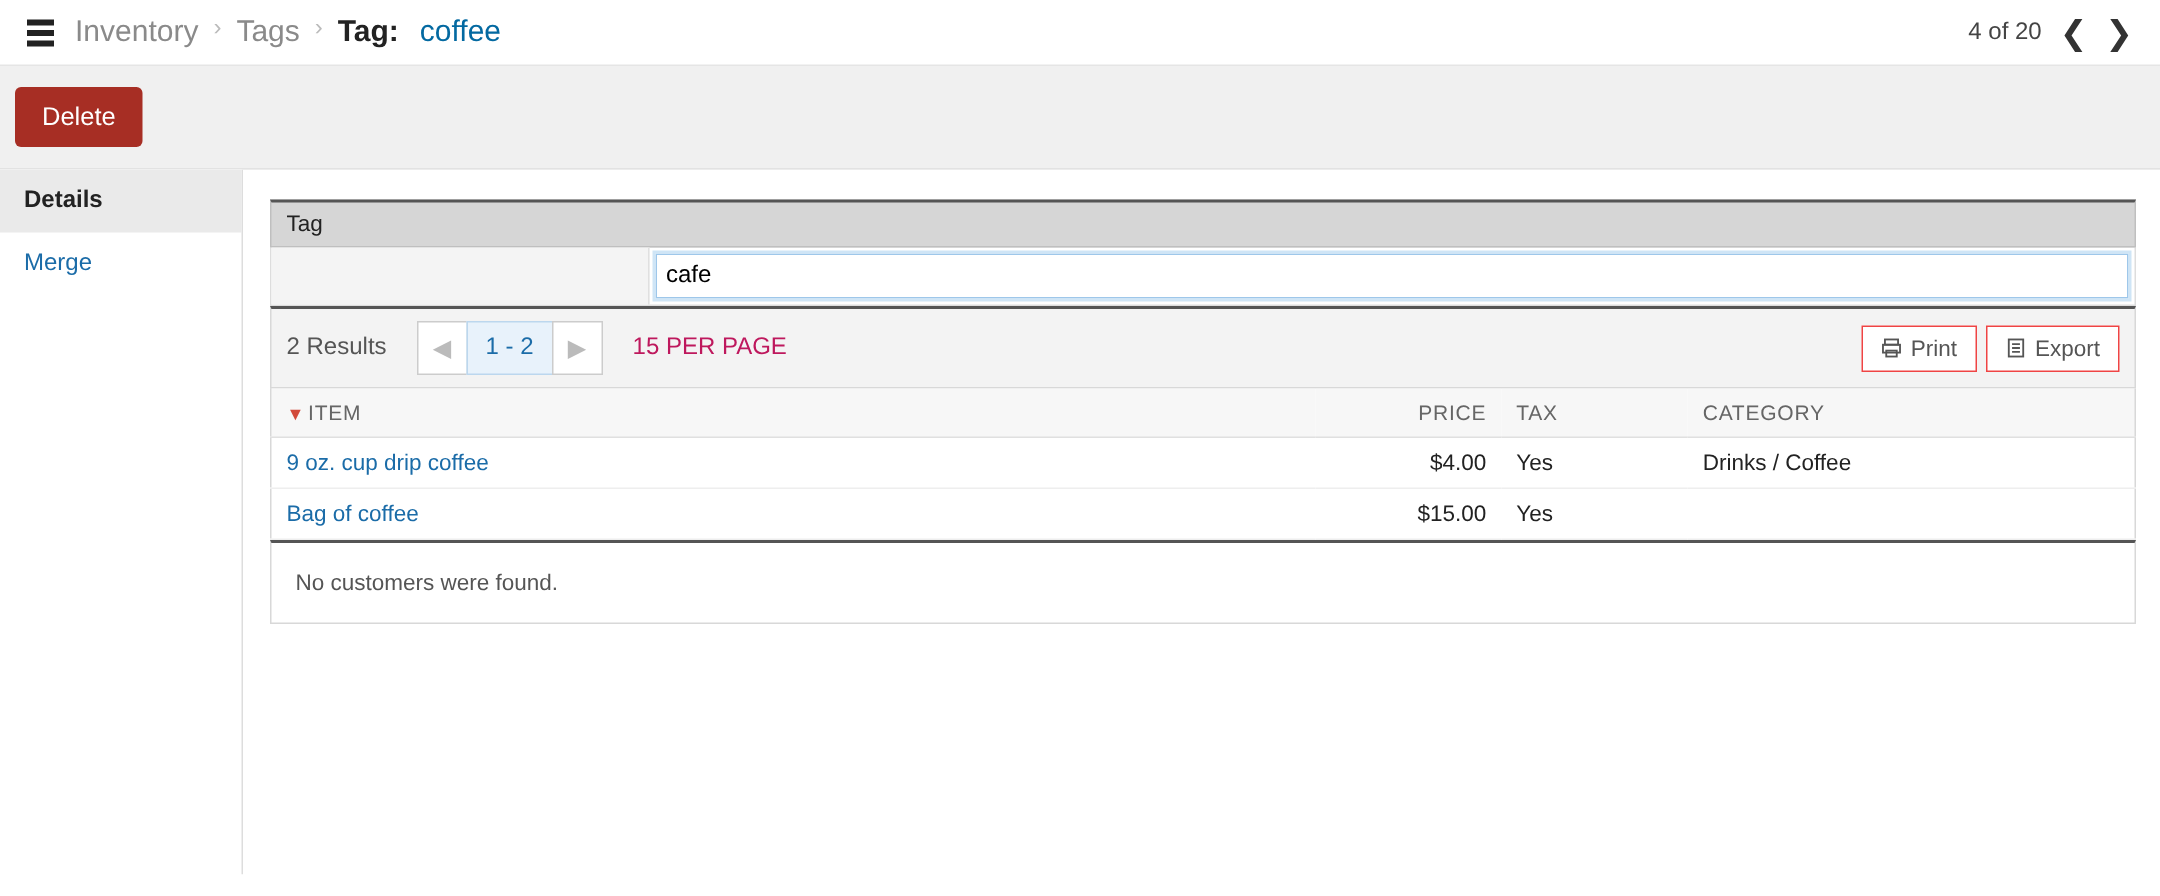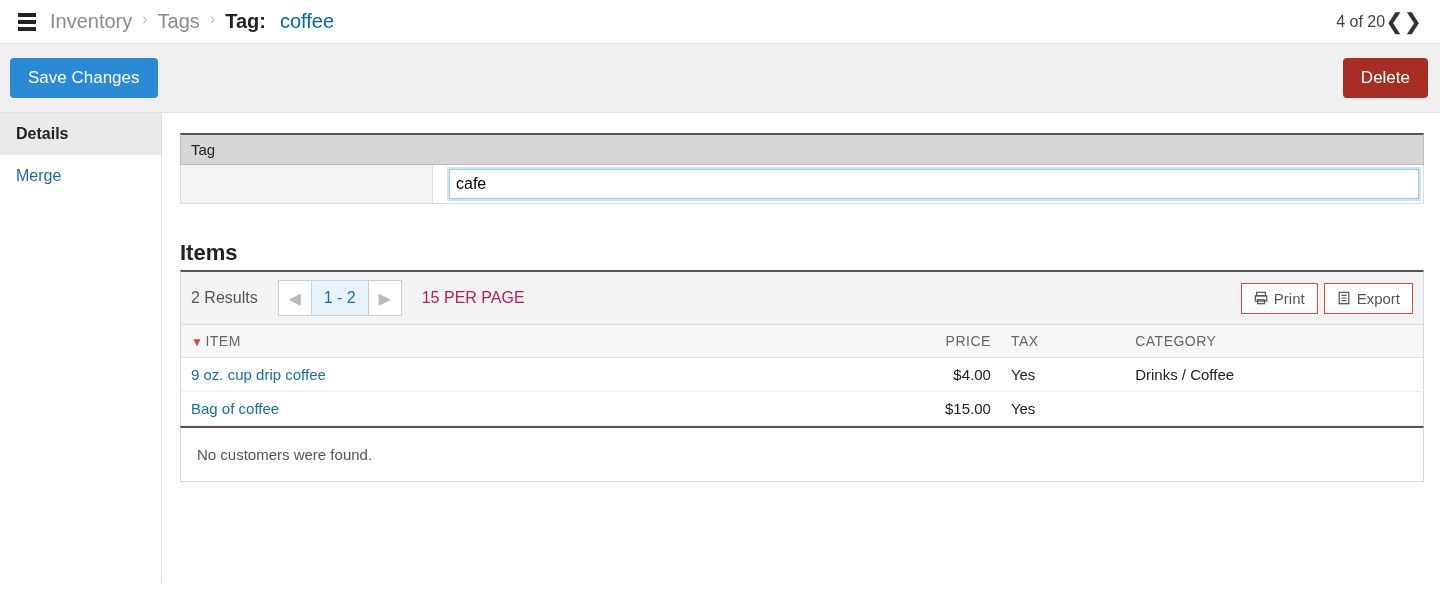--- a/index.html
+++ b/index.html
@@ -34,21 +34,21 @@
     display: flex;
     align-items: flex-start;
     gap: 10px;
     flex: 1;
   }
   .breadcrumb a { color: #8a8a8a; text-decoration: none; }
   .breadcrumb .chev { color: #bbb; font-size: 16px; }
   .breadcrumb .current-label { color: #222; font-weight: 600; }
   .breadcrumb .current-value { color: #0369a1; margin-left: 4px; }
   .pager {
-    display: flex; align-items: center; 
+    display: flex; align-items: center; gap: 12px;
     color: #444; font-size: 16px;
   }
   .pager .arrow {
     font-size: 22px; line-height: 1; color: #333;
     cursor: pointer; user-select: none;
   }
 
   
   .action-strip {
     display: flex;
@@ -104,21 +104,20 @@
     border-top: 2px solid #555;
     font-weight: 400;
     color: #222;
     padding: 6px 10px;
     font-size: 15px;
   }
   .panel-row {
     display: flex;
     border: 1px solid #ddd;
     border-top: none;
-    gap: 12px;
   }
   .panel-row .label-cell {
     width: 252px;
     background: #f4f4f4;
     border-right: 1px solid #e0e0e0;
   }
   .panel-row .input-cell {
     flex: 1;
     padding: 4px;
   }
@@ -232,21 +231,20 @@
     <span class="current-value">coffee</span>
   </div>
   <div class="pager">
     <span>4 of 20</span>
     <span class="arrow">❮</span>
     <span class="arrow">❯</span>
   </div>
 </div>
 
 <div class="action-strip">
-  <button class="btn btn-primary">Save Changes</button>
   <button class="btn btn-danger">Delete</button>
 </div>
 
 <div class="body">
 
   <div class="sidebar">
     <div class="nav-item active">Details</div>
     <div class="nav-item link">Merge</div>
   </div>
 
@@ -255,21 +253,20 @@
     <div class="panel">
       <div class="panel-header">Tag</div>
       <div class="panel-row">
         <div class="label-cell"></div>
         <div class="input-cell">
           <input type="text" value="cafe" style="">
         </div>
       </div>
     </div>
 
-    <h2 class="section-title">Items</h2>
 
     <div class="list-toolbar">
       <div class="lt-left">
         <span>2 Results</span>
         <span class="pager-mini">
           <span class="pm-btn">◀</span>
           <span class="pm-label">1 - 2</span>
           <span class="pm-btn">▶</span>
         </span>
         <a href="#" class="perpage">15 PER PAGE</a>

